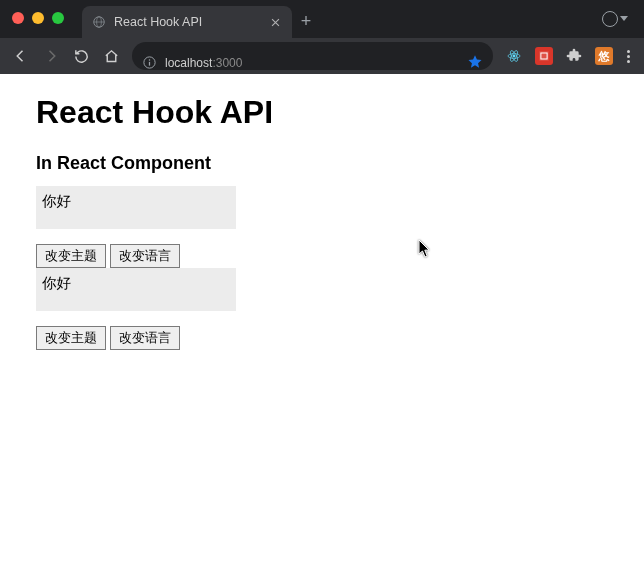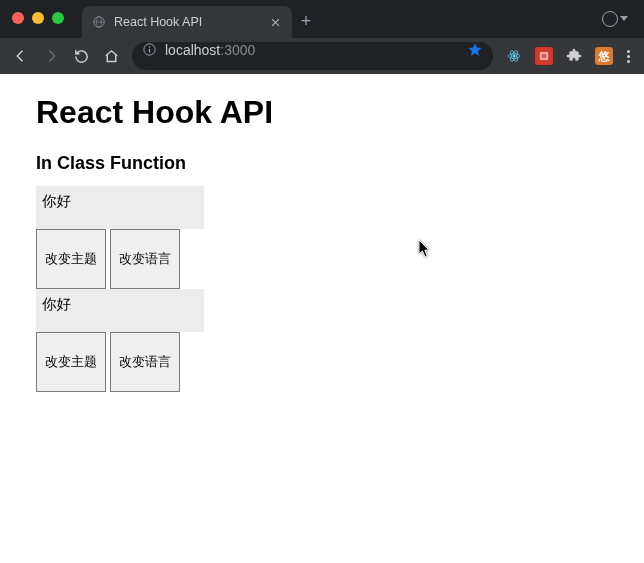--- a/index.html
+++ b/index.html
@@ -43,47 +43,47 @@
   .toolbar {
     background:#35363a; height:36px;
     display:flex; align-items:center; gap:12px;
     padding:0 12px;
   }
   .nav-ico { width:18px; height:18px; display:flex; align-items:center; justify-content:center; }
   .nav-ico svg { stroke:#cfcfcf; fill:none; }
   .nav-ico.dis svg { stroke:#6b6b6b; }
   .omnibox {
     flex:1; background:#202124; height:28px; border-radius:14px;
-    display:flex; align-items:flex-start; padding:0 10px; gap:8px;
-    color:#cfcfcf; font-size:14px;
+    display:flex; align-items:flex-end; padding:0 10px; gap:8px;
+    color:#cfcfcf; font-size:12px;
   }
   .omnibox .info { width:15px; height:15px; }
   .omnibox .url .muted { color:#8a8a8a; }
   .omnibox .star { margin-left:auto; width:16px; height:16px; }
   .ext { width:18px; height:18px; display:flex; align-items:center; justify-content:center; }
   .ext.red { background:#d9362a; border-radius:3px; }
   .ext.orange { background:#e07a2b; color:#fff; border-radius:3px; font-size:11px; font-weight:700; text-align:center; line-height:18px;}
   .puzzle svg { fill:#cfcfcf; }
   .kebab { display:flex; flex-direction:column; gap:2px; padding:0 2px;}
   .kebab span{ width:3px;height:3px;background:#cfcfcf;border-radius:50%;}
 
   
   .page { padding: 20px 36px; color:#000; }
   h1.page-title { font-size:32px; font-weight:800; margin: 0 0 22px; }
   h2.section { font-size:24px; font-weight:800; margin: 0 0 28px; }
   h3.sub { font-size:18px; font-weight:800; margin: 20px 0 12px; }
 
   .box {
-    width:168px; padding:6px 6px 18px;
+    width:200px; padding:6px 6px 18px;
     font-size:14.5px;
-    margin-bottom:0;
+    margin-bottom:15px;
   }
   .btn {
     background:#efefef; border:1px solid #7a7a7a;
-    padding:20px 8px; font-size:13px; font-family:inherit;
+    padding:2px 8px; font-size:13px; font-family:inherit;
     cursor:pointer;
   }
   .btns { display:flex; gap:4px; }
 
   
   .cursor { position:absolute; }
   .cursor svg { filter: drop-shadow(0 0 1px rgba(0,0,0,.6)); }
 </style>
 </head>
 <body>
@@ -181,21 +181,21 @@
         <span></span>
         <span></span>
         <span></span>
       </span>
   </div>
 </div>
 
 <div class="page">
   <h1 class="page-title">React Hook API</h1>
 
-  <h3 class="sub">In Class Function</h3>
+  <h3 class="sub">In React Component</h3>
   <div class="box" style="background:#ececec">
     <span>你好</span>
   </div>
   <div class="btns">
     <button class="btn">改变主题</button>
     <button class="btn">改变语言</button>
   </div>
 
   <div class="box" style="background:#ececec">
     <span>你好</span>

